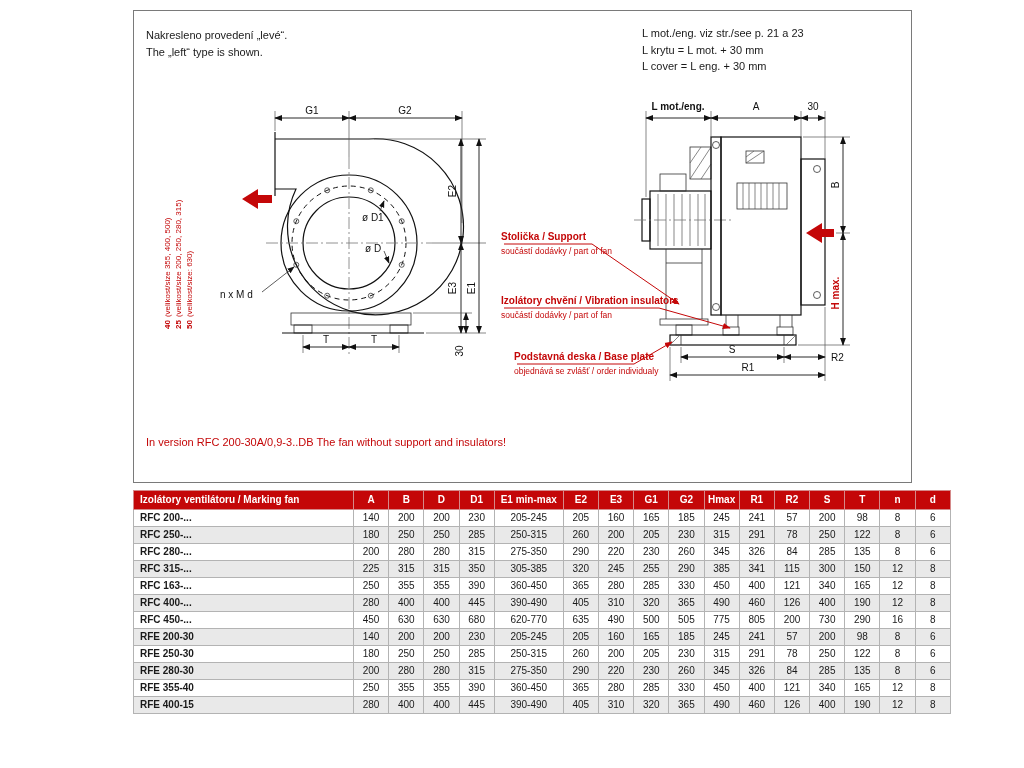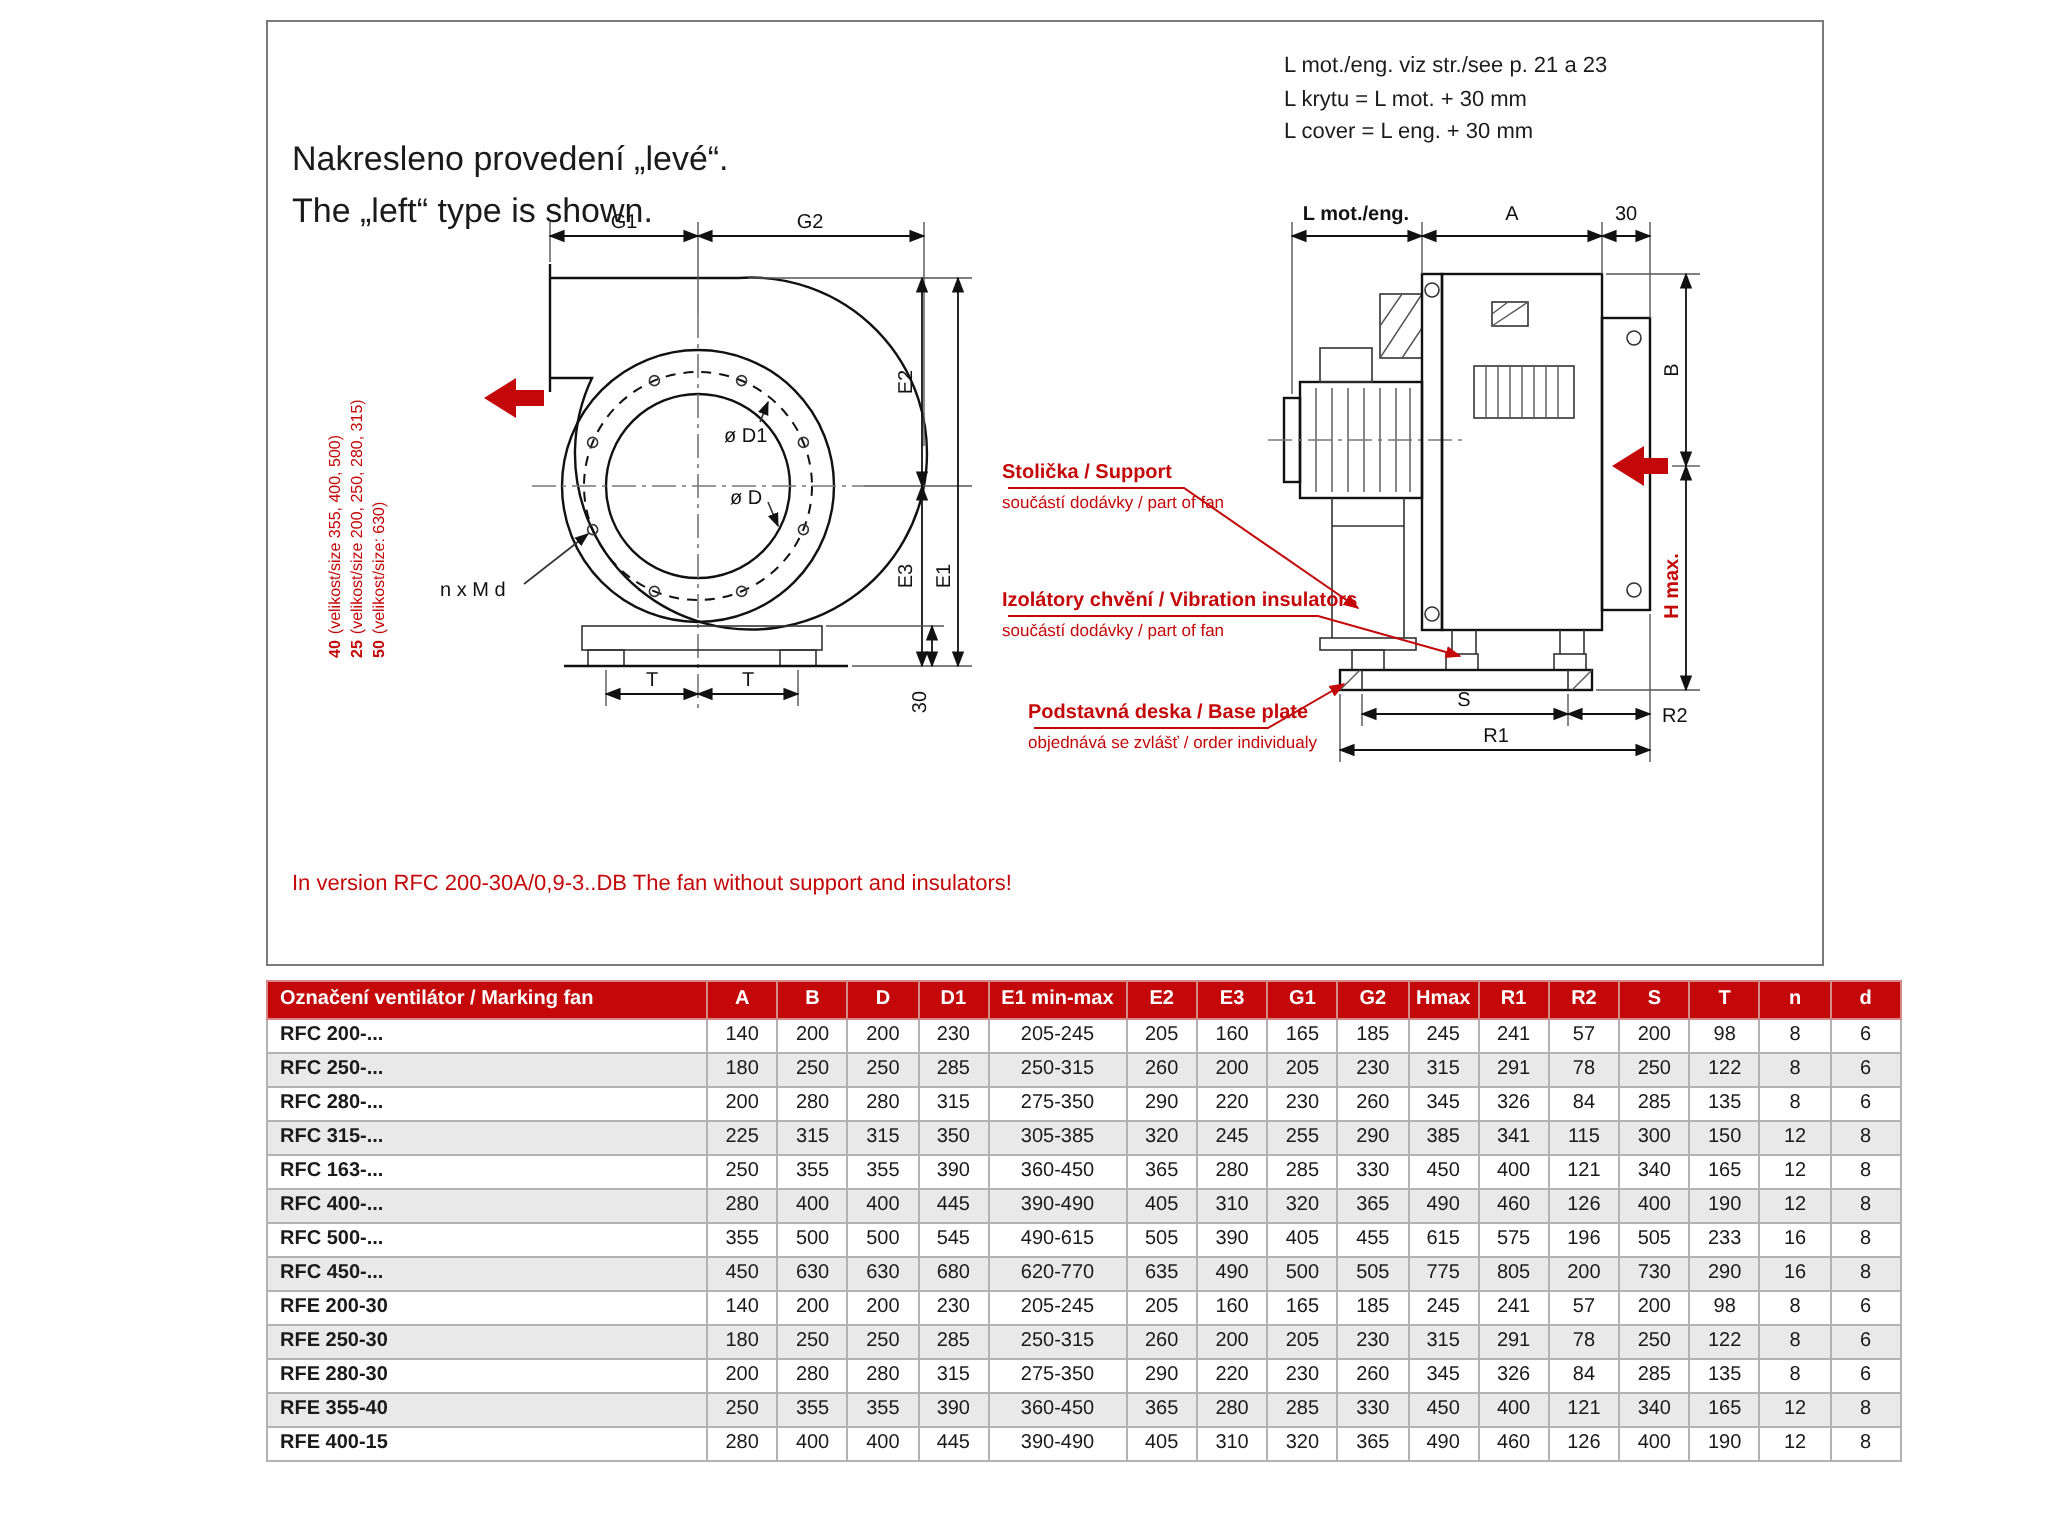--- a/index.html
+++ b/index.html
@@ -1,19 +1,19 @@
 <!DOCTYPE html>
 <html style="--accent: #c40708; --table_header_bg: #c40708;"><head>
 <meta charset="utf-8">
 <style>
   html,body { margin:0; padding:0; background:#fff; }
   .page { position:relative; width:1024px; height:768px; background:#ffffff; overflow:hidden;
           font-family:"Liberation Sans", sans-serif; color:#1a1a1a; }
   .panel { position:absolute; left:133px; top:10px; width:777px; height:471px; border:1px solid #7a7a7a; }
-  .note-tl { position:absolute; left:12px; top:16px; font-size:17px; line-height:1.5; color:#1a1a1a;margin-top:40px; }
+  .note-tl { position:absolute; left:12px; top:16px; font-size:11px; line-height:1.5; color:#1a1a1a; }
   .note-tr { position:absolute; left:508px; top:14px; font-size:11px; line-height:1.5; color:#1a1a1a; }
   .note-bottom { position:absolute; left:12px; top:423px; font-size:11px; line-height:1.5; }
   .nb2 { color:var(--accent); }
   svg.art { position:absolute; left:0; top:0; }
   .callout { position:absolute; color:var(--accent); white-space:nowrap; }
   .ct { font-size:10px; font-weight:bold; }
   .cs { font-size:8.5px; margin-top:4px; }
 
   
   .ol { stroke:#111; stroke-width:1.2; fill:none; }
@@ -234,21 +234,21 @@
 
     <div class="note-bottom">
       <div class="nb2">In version RFC 200-30A/0,9-3..DB The fan without support and insulators!</div>
     </div>
 
   </div>
 
   <table class="dims">
     <thead>
       <tr>
-          <th>Označení ventilátor / Marking fan</th>
+          <th>Izolátory ventilátoru / Marking fan</th>
           <th>A</th>
           <th>B</th>
           <th>D</th>
           <th>D1</th>
           <th>E1 min-max</th>
           <th>E2</th>
           <th>E3</th>
           <th>G1</th>
           <th>G2</th>
           <th>Hmax</th>
@@ -369,39 +369,20 @@
           <td>365</td>
           <td>490</td>
           <td>460</td>
           <td>126</td>
           <td>400</td>
           <td>190</td>
           <td>12</td>
           <td>8</td>
         </tr>
         <tr>
-          <td>RFC 500-...</td>
-          <td>355</td>
-          <td>500</td>
-          <td>500</td>
-          <td>545</td>
-          <td>490-615</td>
-          <td>505</td>
-          <td>390</td>
-          <td>405</td>
-          <td>455</td>
-          <td>615</td>
-          <td>575</td>
-          <td>196</td>
-          <td>505</td>
-          <td>233</td>
-          <td>16</td>
-          <td>8</td>
-        </tr>
-        <tr>
           <td>RFC 450-...</td>
           <td>450</td>
           <td>630</td>
           <td>630</td>
           <td>680</td>
           <td>620-770</td>
           <td>635</td>
           <td>490</td>
           <td>500</td>
           <td>505</td>

